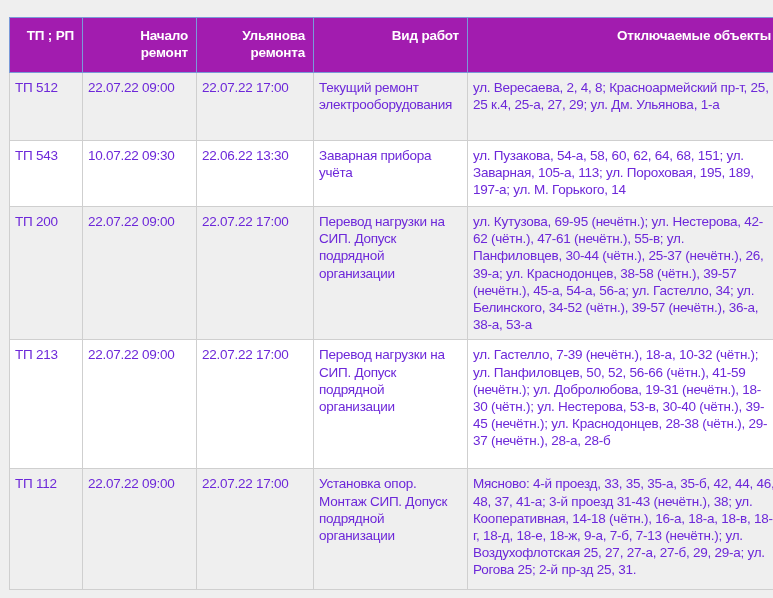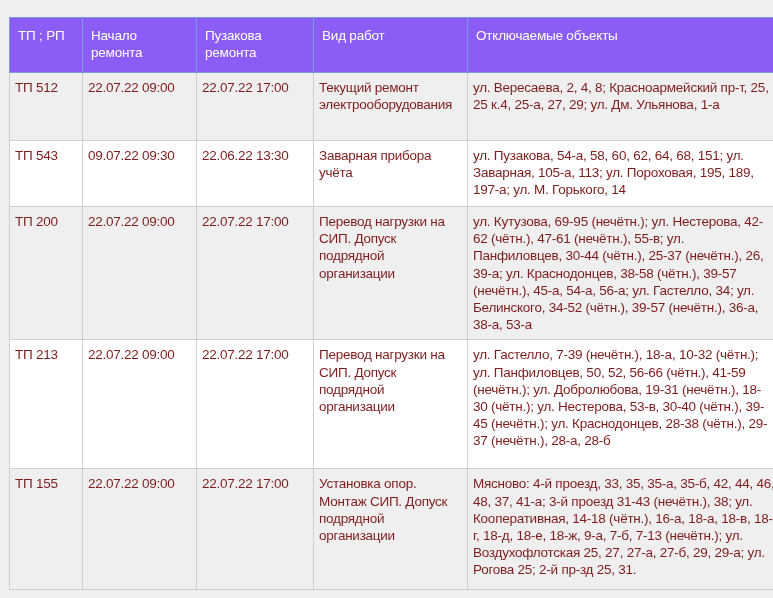--- a/index.html
+++ b/index.html
@@ -13,36 +13,36 @@
     border-collapse: collapse;
     table-layout: fixed;
     width: 770px;
   }
   table.outages col.c1 { width: 73px; }
   table.outages col.c2 { width: 114px; }
   table.outages col.c3 { width: 117px; }
   table.outages col.c4 { width: 154px; }
   table.outages col.c5 { width: 312px; }
   th {
-    background: #8b5cf6;
+    background: #a21caf;
     color: #ffffff;
-    font-weight: normal;
+    font-weight: bold;
     font-size: 13.5px;
     line-height: 17px;
-    text-align: left;
+    text-align: right;
     vertical-align: top;
     padding: 9px 8px 9px 8px;
     height: 36px;
     border: 1px solid #7a9ad8;
     letter-spacing: -0.2px;
   }
   td {
     font-size: 13.5px;
     line-height: 17.2px;
-    color: #7f1d1d;
+    color: #6d28d9;
     vertical-align: top;
     padding: 6px 4px 6px 5px;
     border: 1px solid #cfcfcf;
     letter-spacing: -0.25px;
   }
   tr.odd td { background: #efefef; }
   tr.even td { background: #ffffff; }
   tr.r1 td { height: 55px; }
   tr.r2 td { height: 53px; }
   tr.r3 td { height: 117px; }
@@ -56,56 +56,56 @@
   <colgroup>
     <col class="c1">
       <col class="c2">
       <col class="c3">
       <col class="c4">
       <col class="c5">
   </colgroup>
   <thead>
     <tr>
       <th>ТП ; РП</th>
-      <th>Начало ремонта</th>
-      <th>Пузакова ремонта</th>
+      <th>Начало ремонт</th>
+      <th>Ульянова ремонта</th>
       <th>Вид работ</th>
       <th>Отключаемые объекты</th>
     </tr>
   </thead>
   <tbody>
     <tr class="odd r1">
       <td>ТП 512</td>
       <td>22.07.22 09:00</td>
       <td>22.07.22 17:00</td>
       <td>Текущий ремонт электрооборудования</td>
       <td>ул. Вересаева, 2, 4, 8; Красноармейский пр-т, 25, 25 к.4, 25-а, 27, 29; ул. Дм. Ульянова, 1-а</td>
     </tr>
     <tr class="even r2">
       <td>ТП 543</td>
-      <td>09.07.22 09:30</td>
+      <td>10.07.22 09:30</td>
       <td>22.06.22 13:30</td>
       <td>Заварная прибора учёта</td>
       <td>ул. Пузакова, 54-а, 58, 60, 62, 64, 68, 151; ул. Заварная, 105-а, 113; ул. Пороховая, 195, 189, 197-а; ул. М. Горького, 14</td>
     </tr>
     <tr class="odd r3">
       <td>ТП 200</td>
       <td>22.07.22 09:00</td>
       <td>22.07.22 17:00</td>
       <td>Перевод нагрузки на СИП. Допуск подрядной организации</td>
       <td>ул. Кутузова, 69-95 (нечётн.); ул. Нестерова, 42-62 (чётн.), 47-61 (нечётн.), 55-в; ул. Панфиловцев, 30-44 (чётн.), 25-37 (нечётн.), 26, 39-а; ул. Краснодонцев, 38-58 (чётн.), 39-57 (нечётн.), 45-а, 54-а, 56-а; ул. Гастелло, 34; ул. Белинского, 34-52 (чётн.), 39-57 (нечётн.), 36-а, 38-а, 53-а</td>
     </tr>
     <tr class="even r4">
       <td>ТП 213</td>
       <td>22.07.22 09:00</td>
       <td>22.07.22 17:00</td>
       <td>Перевод нагрузки на СИП. Допуск подрядной организации</td>
       <td> ул. Гастелло, 7-39 (нечётн.), 18-а, 10-32 (чётн.); ул. Панфиловцев, 50, 52, 56-66 (чётн.), 41-59 (нечётн.); ул. Добролюбова, 19-31 (нечётн.), 18-30 (чётн.); ул. Нестерова, 53-в, 30-40 (чётн.), 39-45 (нечётн.); ул. Краснодонцев, 28-38 (чётн.), 29-37 (нечётн.), 28-а, 28-б</td>
     </tr>
     <tr class="odd r5">
-      <td>ТП 155</td>
+      <td>ТП 112</td>
       <td>22.07.22 09:00</td>
       <td>22.07.22 17:00</td>
       <td>Установка опор. Монтаж СИП. Допуск подрядной организации</td>
       <td>Мясново: 4-й проезд, 33, 35, 35-а, 35-б, 42, 44, 46, 48, 37, 41-а; 3-й проезд 31-43 (нечётн.), 38; ул. Кооперативная, 14-18 (чётн.), 16-а, 18-а, 18-в, 18-г, 18-д, 18-е, 18-ж, 9-а, 7-б, 7-13 (нечётн.); ул. Воздухофлотская 25, 27, 27-а, 27-б, 29, 29-а; ул. Рогова 25; 2-й пр-зд 25, 31.</td>
     </tr>
   </tbody>
 </table>
 
 </body></html>

